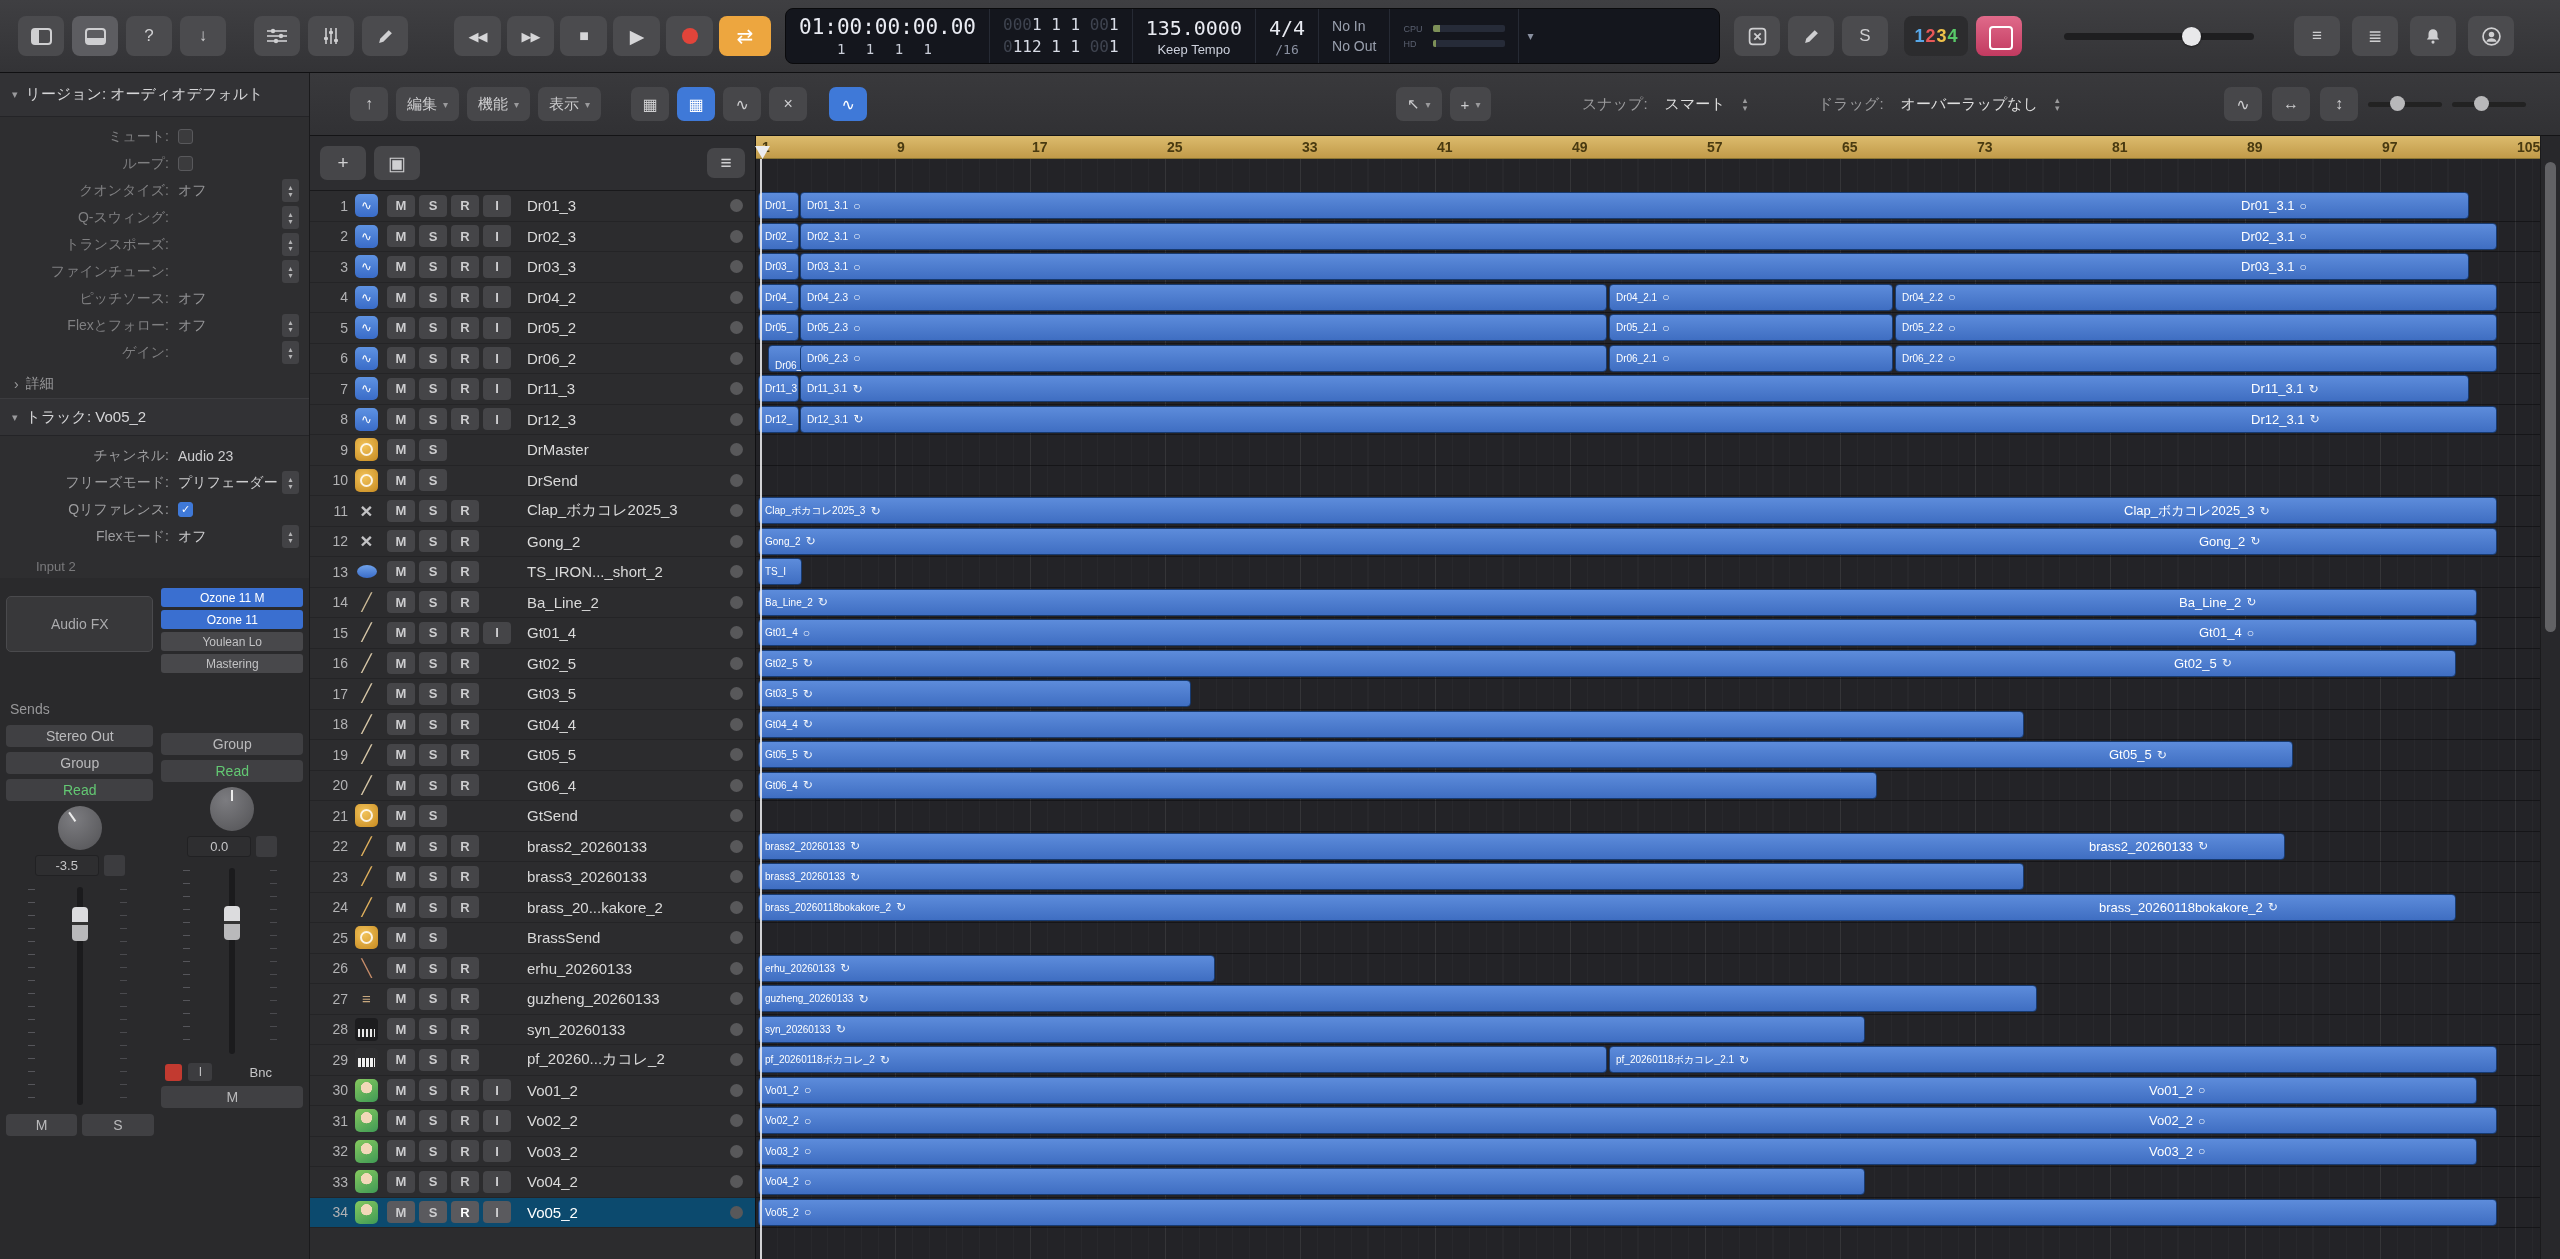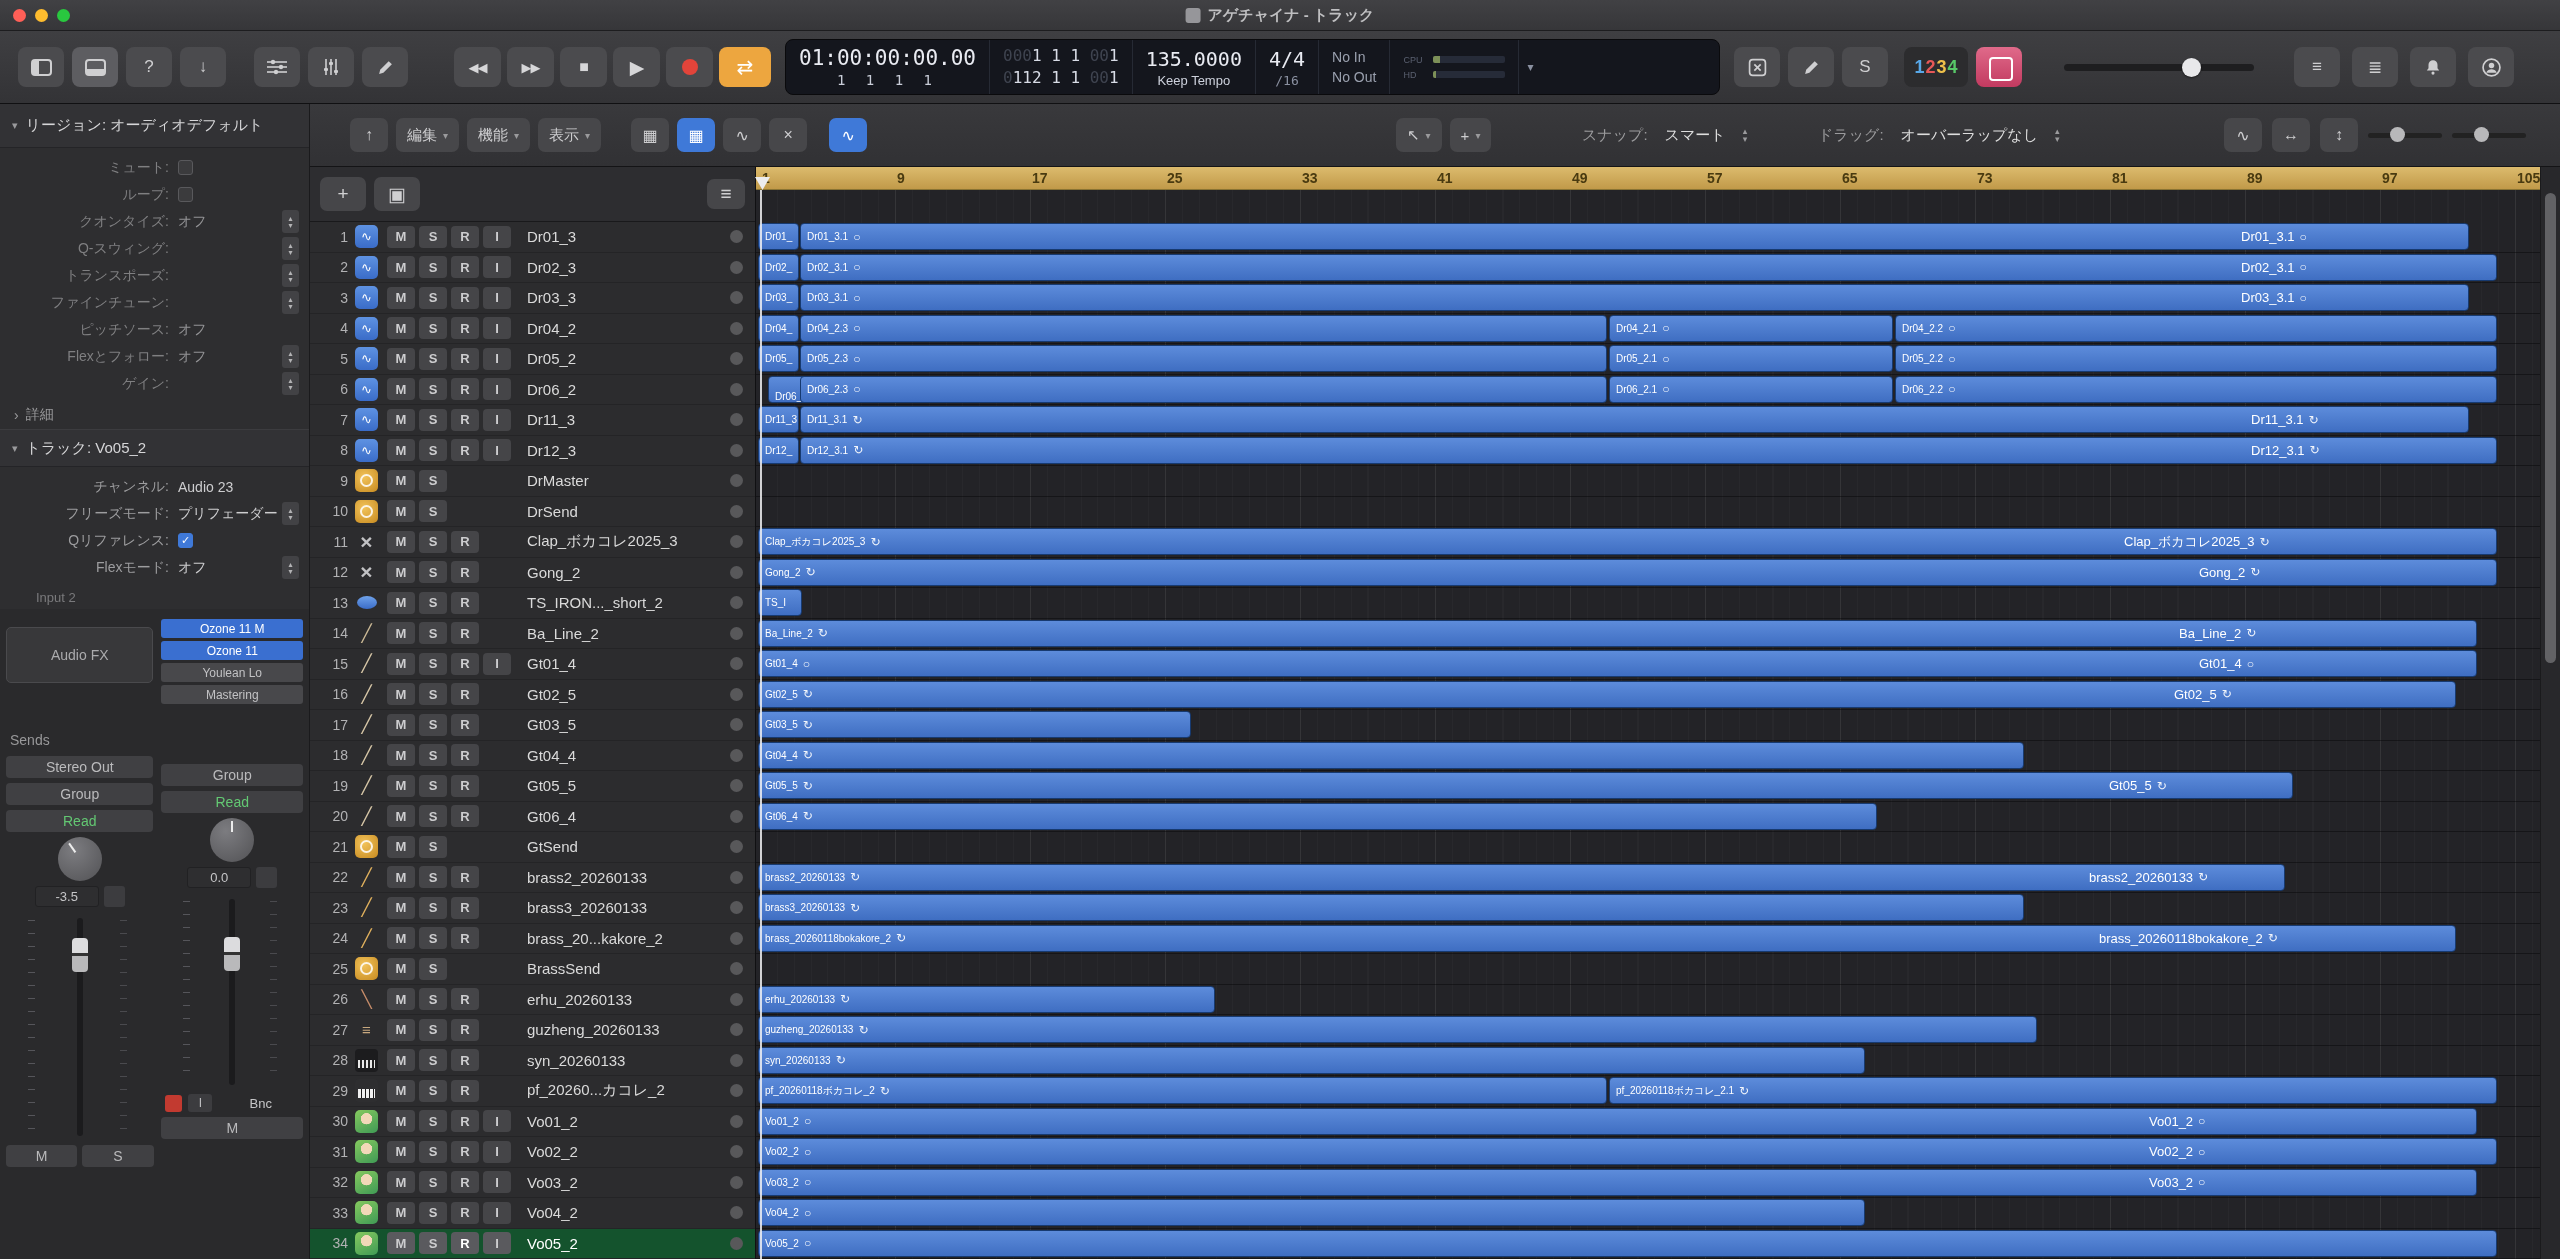--- a/index.html
+++ b/index.html
@@ -130,21 +130,21 @@
 .mini-slider::after{content:"";position:absolute;left:30%;top:-6px;width:15px;height:15px;border-radius:50%;background:#b8b8ba}
 .main-body{flex:1;display:flex;min-height:0}
 
 
 .tracklist{width:446px;flex:none;background:#2c2c2e;display:flex;flex-direction:column;border-right:1px solid #101012}
 .tl-header{height:55px;flex:none;background:#2d2d30;border-bottom:1px solid #19191b;display:flex;align-items:center;padding:0 10px;gap:8px;position:relative}
 .tl-btn{width:46px;height:34px;background:#464649;border:none;border-radius:7px;color:#d0d0d2;font-size:19px;display:flex;align-items:center;justify-content:center}
 .tl-right{position:absolute;right:10px}
 .tl-rows{flex:1;overflow:hidden}
 .track-row{height:30.5px;display:flex;align-items:center;padding-left:4px;background:#2c2c2e;border-bottom:1px solid #242426}
-.track-row.selected{background:#14532d}
+.track-row.selected{background:#0c4a6e}
 .tnum{width:34px;text-align:right;color:#b2b2b4;font-size:14px;flex:none}
 .ticon{margin-left:7px;width:23px;height:23px;display:inline-flex;align-items:center;justify-content:center;border-radius:5px;flex:none;position:relative}
 .ic-drum-audio{background:linear-gradient(#5e92e2,#3a6cc8)}
 .ic-drum-audio::after{content:"∿";color:#fff;font-size:13px}
 .ic-aux-send{background:radial-gradient(circle at 40% 35%,#f2c35a,#c78a20)}
 .ic-aux-send::after{content:"";width:9px;height:9px;border:2px solid rgba(255,255,255,.85);border-radius:50%}
 .ic-cymbal::after{content:"×";color:#c2c2c4;font-size:21px;font-weight:600}
 .ic-tom::after{content:"";width:20px;height:13px;border-radius:50%;background:linear-gradient(#6fa2ea,#3a6cc8)}
 .ic-bass::after{content:"╱";color:#cdbb97;font-size:17px}
 .ic-guitar::after{content:"╱";color:#d8c8a8;font-size:17px}
@@ -178,31 +178,20 @@
 .rlabel2{position:absolute;top:0;height:100%;display:flex;align-items:center;gap:5px;font-size:13px;white-space:nowrap}
 .playhead{position:absolute;left:4px;top:0;bottom:0;width:2px;background:rgba(240,240,242,.85);z-index:5}
 .gutter{position:absolute;top:0;right:0;bottom:0;width:20px;background:#28282b;border-left:1px solid #1a1a1c;z-index:7}
 .vthumb{position:absolute;top:26px;left:4px;width:11px;height:470px;background:#626265;border-radius:6px}
 </style>
 </head>
 <body>
 
 <div class="window">
 
-  <div class="titlebar">
-    <div class="traffic">
-      <span class="tldot red"></span>
-      <span class="tldot yellow"></span>
-      <span class="tldot green"></span>
-    </div>
-    <div class="title">
-      <span class="proxy"></span>
-      <span>アゲチャイナ - トラック</span>
-    </div>
-  </div>
 
   <div class="toolbar">
     <div class="grp">
       <button class="tb-btn">
           <span class="picon left"></span>
         </button>
       <button class="tb-btn pressed">
           <span class="picon bottom"></span>
         </button>
       <button class="tb-btn">

